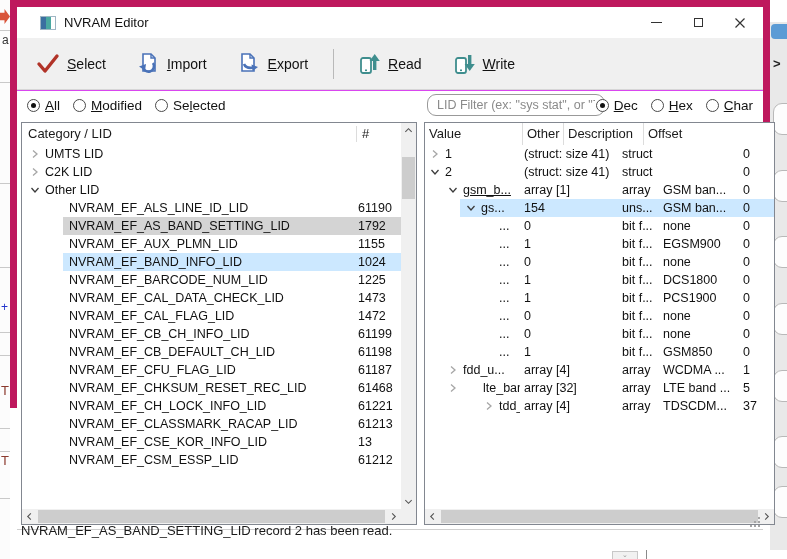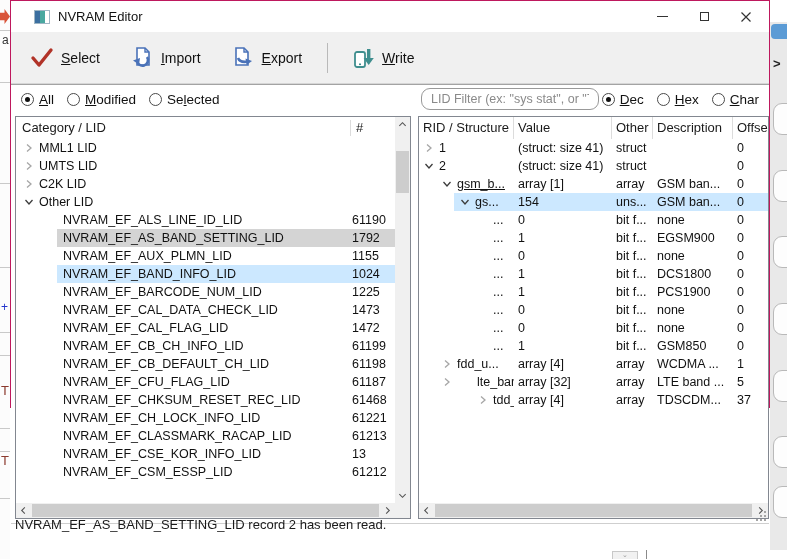--- a/index.html
+++ b/index.html
@@ -14,22 +14,22 @@
   .bg-right{position:absolute;left:770px;top:0;width:17px;height:559px;background:#e9e9e9;}
   .bg-right .white-top{position:absolute;left:0;top:0;width:17px;height:22px;background:#fff;}
   .bg-right .blue-chip{position:absolute;left:1px;top:24px;width:16px;height:15px;background:#5b9bd5;border-radius:4px 0 0 4px;}
   .bg-right .ring{position:absolute;left:3px;width:26px;height:30px;background:#fdfdfd;border:1px solid #b9b9b9;border-radius:9px;}
   .bg-right .gt{position:absolute;left:3px;top:56px;font-size:13px;font-weight:bold;color:#222;}
   .bg-bottom{position:absolute;left:10px;top:550px;width:777px;height:9px;background:#fff;}
   .bg-bottom .sb-box{position:absolute;left:602px;top:1px;width:24px;height:8px;background:#f1f1f1;border:1px solid #c8c8c8;
     display:flex;align-items:flex-start;justify-content:center;color:#999;font-size:7px;line-height:6px;}
   .bg-bottom .vline{position:absolute;left:636px;top:0;width:1px;height:9px;background:#8a8a8a;}
   
-  .window{position:absolute;left:10px;top:0;width:760px;height:408px;background:#a3a3a3;
-    border:1px solid #be185d;box-sizing:border-box;}
+  .window{position:absolute;left:10px;top:0;width:760px;height:408px;background:#d946ef;
+    border:7px solid #be185d;box-sizing:border-box;}
   .titlebar{position:absolute;left:0;top:0;right:0;height:31px;background:#fff;display:flex;align-items:center;}
   .app-icon{margin-left:23px;width:16px;height:14px;border:1px solid #9fb6c4;box-sizing:border-box;display:flex;}
   .app-icon .s1{width:5px;background:#3b6fa0;}
   .app-icon .s2{width:5px;background:#49a8a0;}
   .app-icon .s3{flex:1;background:#fff;}
   .title-text{margin-left:8px;font-size:13px;color:#111;}
   .win-controls{position:absolute;right:2px;top:0;height:31px;display:flex;}
   .wbtn{width:42px;height:31px;display:flex;align-items:center;justify-content:center;cursor:default;}
   .min-glyph{width:11px;height:1.5px;background:#333;}
   .max-glyph{width:9px;height:9px;border:1.2px solid #333;box-sizing:border-box;}
@@ -184,20 +184,31 @@
             </svg>
           </span>
           <span><span></span><span class="u">E</span><span>xport</span></span>
         </div>
         <div class="tb-sep"></div>
         <div class="tb-btn">
           <span class="ico">
             <svg width="26" height="26" viewBox="0 0 26 26">
               <rect x="5" y="7" width="10" height="15" rx="2" fill="#fff" stroke="#3f8e8e" stroke-width="1.8"></rect>
               <rect x="9" y="18.5" width="2" height="1.6" fill="#3f8e8e"></rect>
+              <rect x="17" y="9" width="3.4" height="10" fill="#3f8e8e"></rect>
+              <polygon points="13.6,10 23.8,10 18.7,3" fill="#3f8e8e"></polygon>
+            </svg>
+          </span>
+          <span><span></span><span class="u">R</span><span>ead</span></span>
+        </div>
+        <div class="tb-btn">
+          <span class="ico">
+            <svg width="26" height="26" viewBox="0 0 26 26">
+              <rect x="5" y="7" width="10" height="15" rx="2" fill="#fff" stroke="#3f8e8e" stroke-width="1.8"></rect>
+              <rect x="9" y="18.5" width="2" height="1.6" fill="#3f8e8e"></rect>
               <rect x="17" y="4" width="3.4" height="10" fill="#3f8e8e"></rect>
               <polygon points="13.6,13 23.8,13 18.7,20" fill="#3f8e8e"></polygon>
             </svg>
           </span>
           <span><span></span><span class="u">W</span><span>rite</span></span>
         </div>
       </div>
 
     <div class="content">
       <div class="filter-row">
@@ -243,31 +254,20 @@
           <span class="h-num">#</span>
         </div>
         <div class="rows" id="left-rows">
             <div class="trow">
               <div class="row-main" style="padding-left: 6px;">
                 <span class="chev">
                   <svg width="10" height="10" viewBox="0 0 10 10">
                     <polyline points="3,1.5 7,5 3,8.5" fill="none" stroke="#a6a6a6" stroke-width="1.3"></polyline>
                   </svg>
                 </span>
-                <span>MML1 LID</span>
-              </div>
-              <span class="lnum"></span>
-            </div>
-            <div class="trow">
-              <div class="row-main" style="padding-left: 6px;">
-                <span class="chev">
-                  <svg width="10" height="10" viewBox="0 0 10 10">
-                    <polyline points="3,1.5 7,5 3,8.5" fill="none" stroke="#a6a6a6" stroke-width="1.3"></polyline>
-                  </svg>
-                </span>
                 <span>UMTS LID</span>
               </div>
               <span class="lnum"></span>
             </div>
             <div class="trow">
               <div class="row-main" style="padding-left: 6px;">
                 <span class="chev">
                   <svg width="10" height="10" viewBox="0 0 10 10">
                     <polyline points="3,1.5 7,5 3,8.5" fill="none" stroke="#a6a6a6" stroke-width="1.3"></polyline>
                   </svg>
@@ -404,21 +404,20 @@
               <svg width="9" height="9" viewBox="0 0 10 10">
                 <polyline points="3.5,1.5 7,5 3.5,8.5" fill="none" stroke="#555" stroke-width="1.2"></polyline>
               </svg>
             </div>
         </div>
         <div class="corner"></div>
       </div>
 
       <div class="panel panel-right">
         <div class="phead">
-          <div class="hcell" style="width:95px">RID / Structure</div>
           <div class="hcell" style="width:98px">Value</div>
           <div class="hcell" style="width:41px">Other</div>
           <div class="hcell" style="width:80px">Description</div>
           <div class="hcell" style="flex:1;border-right:none">Offset</div>
         </div>
         <div class="rows" id="right-rows">
             <div class="trow" style="display: flex;">
               <div class="rcell c-name" style="width: 95px; padding-left: 3px;">
                 <span class="chev">
                   <svg width="10" height="10" viewBox="0 0 10 10">

